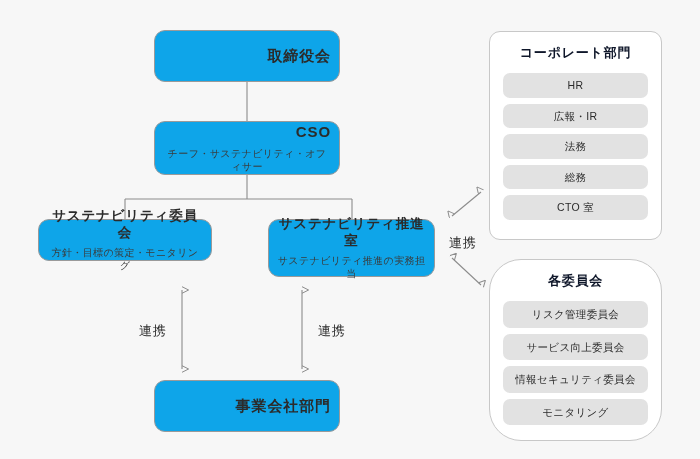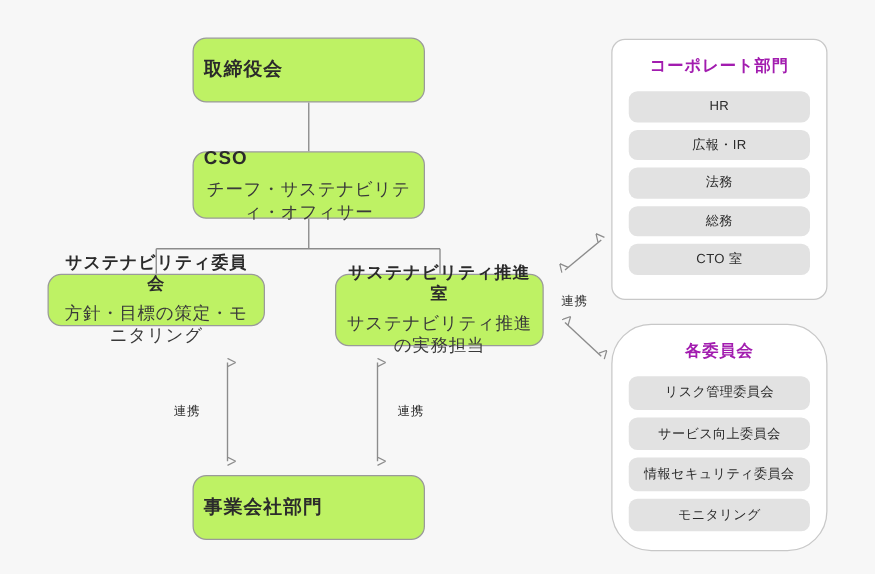--- a/index.html
+++ b/index.html
@@ -25,42 +25,42 @@
     top: 0;
     width: 700px;
     height: 459px;
     pointer-events: none;
   }
 
   
   .node {
     position: absolute;
     box-sizing: border-box;
-    background: #bef264;
+    background: #0ea5e9;
     border: 1px solid #9a9a9a;
     border-radius: 11px;
     display: flex;
     flex-direction: column;
-    align-items: flex-start;
+    align-items: flex-end;
     justify-content: center;
     text-align: center;
     padding: 2px 8px;
   }
   .node-title {
     font-size: 15px;
     font-weight: bold;
     letter-spacing: 0.06em;
     line-height: 1.25;
     color: #2b2b2b;
   }
   .node-title.sm {
     font-size: 13.5px;
   }
   .node-sub {
-    font-size: 14px;
+    font-size: 10px;
     letter-spacing: 0.04em;
     line-height: 1.3;
     margin-top: 5px;
     color: #3a3a3a;
   }
 
   
   #node-board      { left: 154px; top: 30px;  width: 186px; height: 52px; }
   #node-cso        { left: 154px; top: 121px; width: 186px; height: 54px; }
   #node-committee  { left: 38px;  top: 219px; width: 174px; height: 42px; }
@@ -77,21 +77,21 @@
     padding: 12px 13px 13px 13px;
   }
   #panel-corporate  { left: 489px; top: 31px;  width: 173px; height: 209px; }
   #panel-committees { left: 489px; top: 259px; width: 173px; height: 182px; border-radius: 32px; }
 
   .panel-title {
     font-size: 13px;
     font-weight: bold;
     letter-spacing: 0.06em;
     text-align: center;
-    color: #a21caf;
+    color: #0f172a;
     margin-bottom: 11px;
   }
   .chip-list {
     display: flex;
     flex-direction: column;
     gap: 6px;
   }
   .chip {
     background: #e2e2e2;
     border-radius: 7px;
@@ -102,21 +102,21 @@
     padding: 7px 4px;
     line-height: 1;
   }
   #panel-committees .chip {
     padding: 8px 4px;
   }
 
   
   .link-label {
     position: absolute;
-    font-size: 10px;
+    font-size: 13px;
     letter-spacing: 0.05em;
     color: #2b2b2b;
     white-space: nowrap;
   }
   #label-renkei-left  { left: 139px; top: 322px; }
   #label-renkei-right { left: 318px; top: 322px; }
   #label-renkei-side  { left: 449px; top: 234px; }
 </style>
 </head>
 <body>

